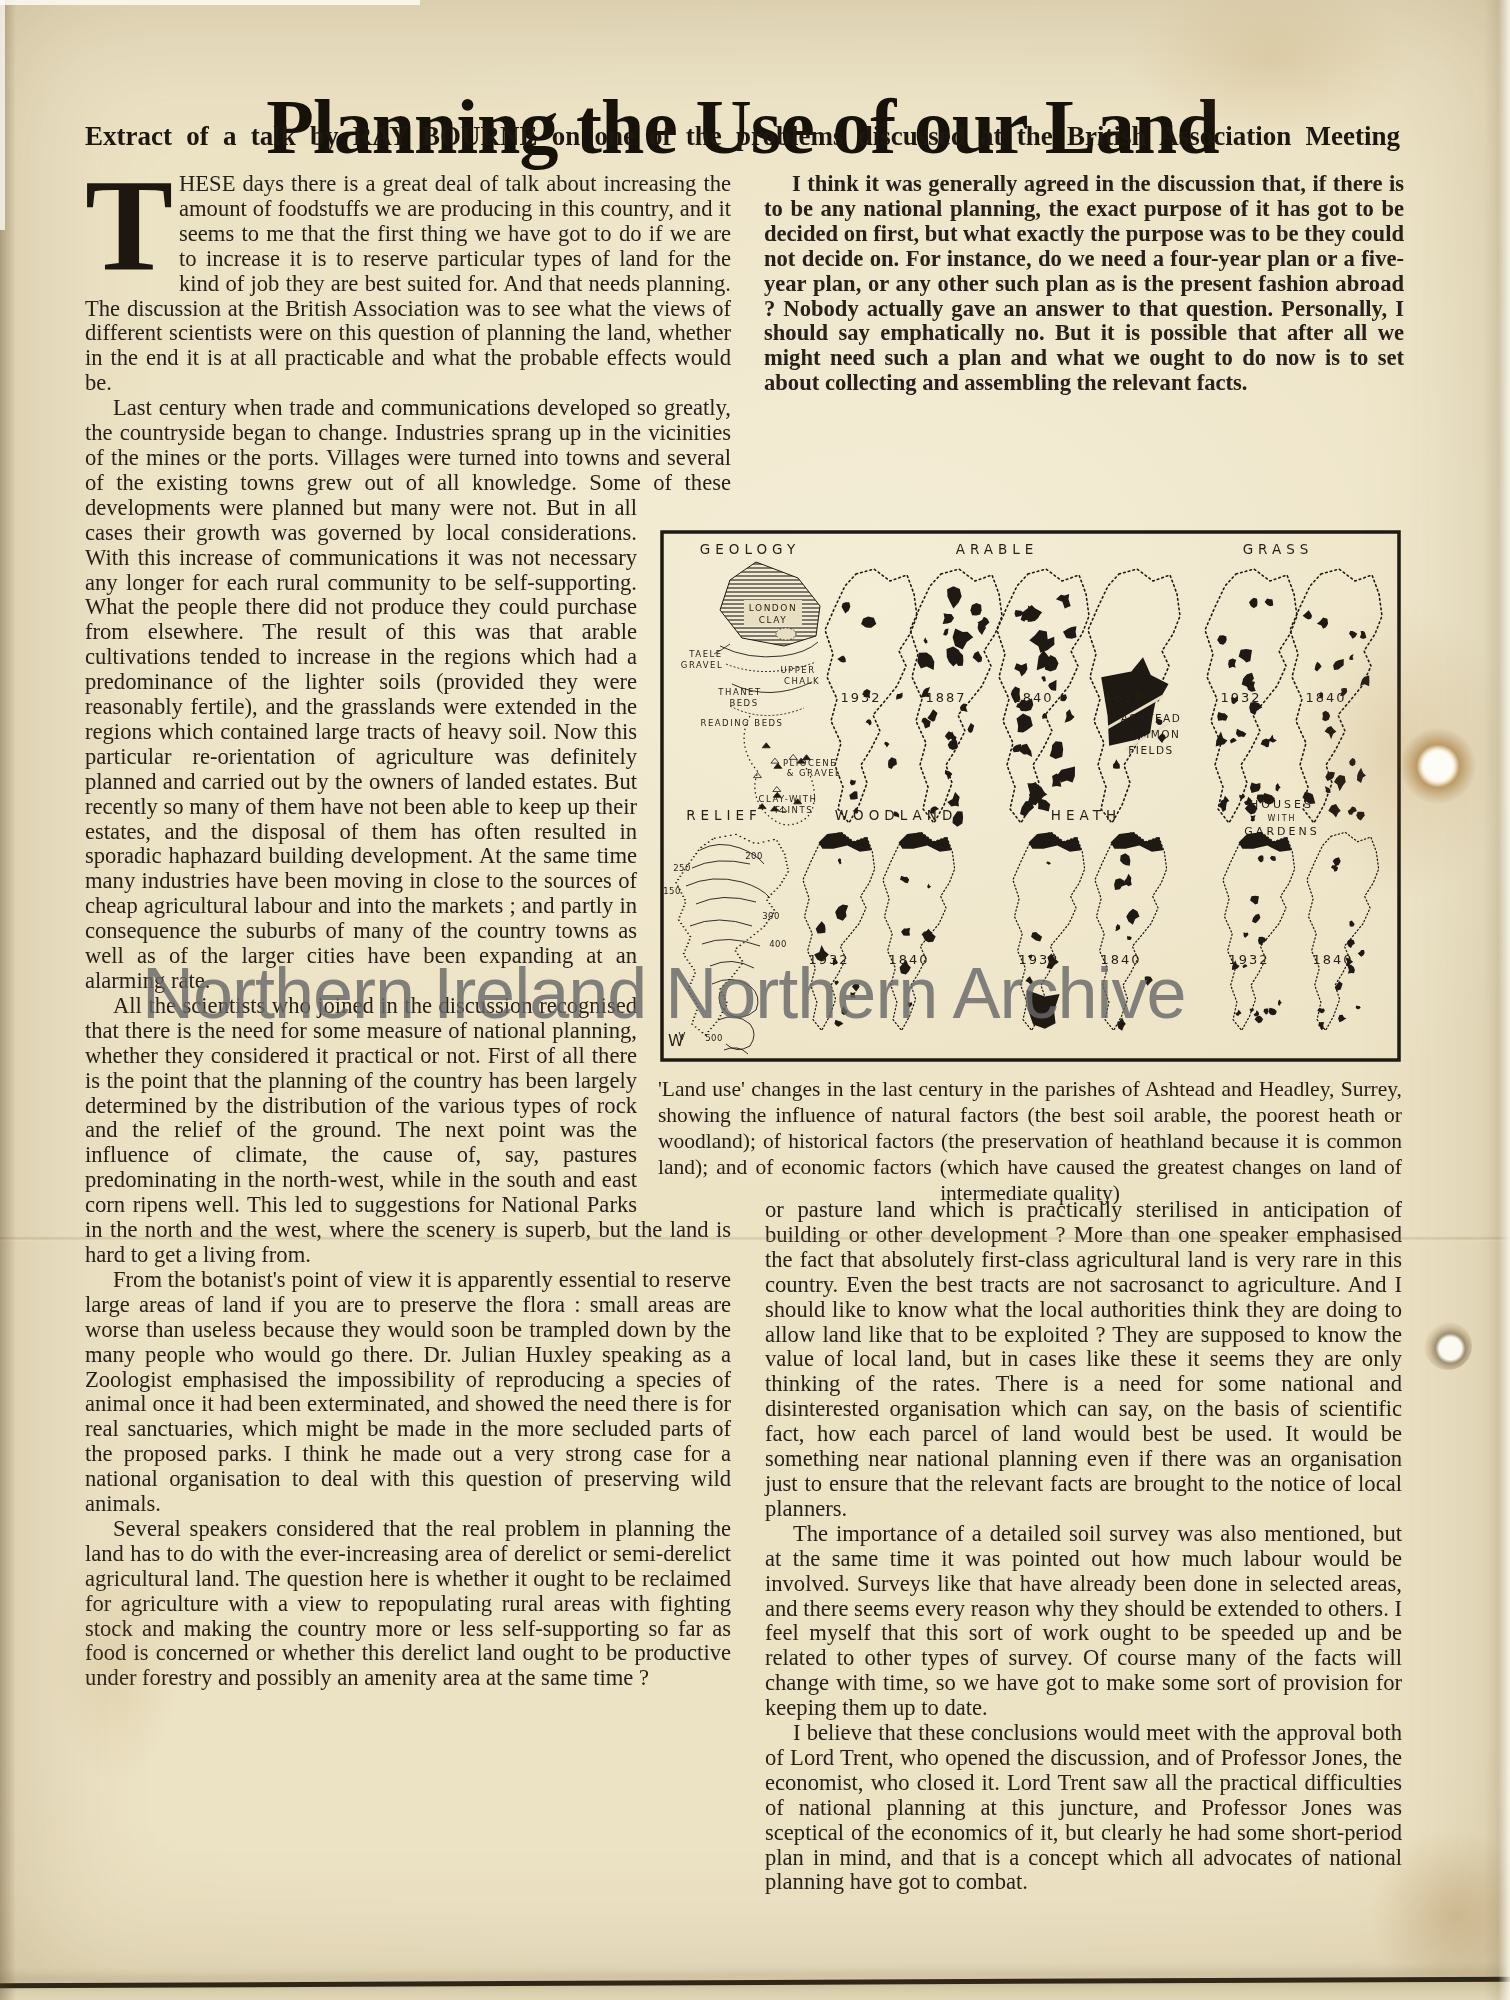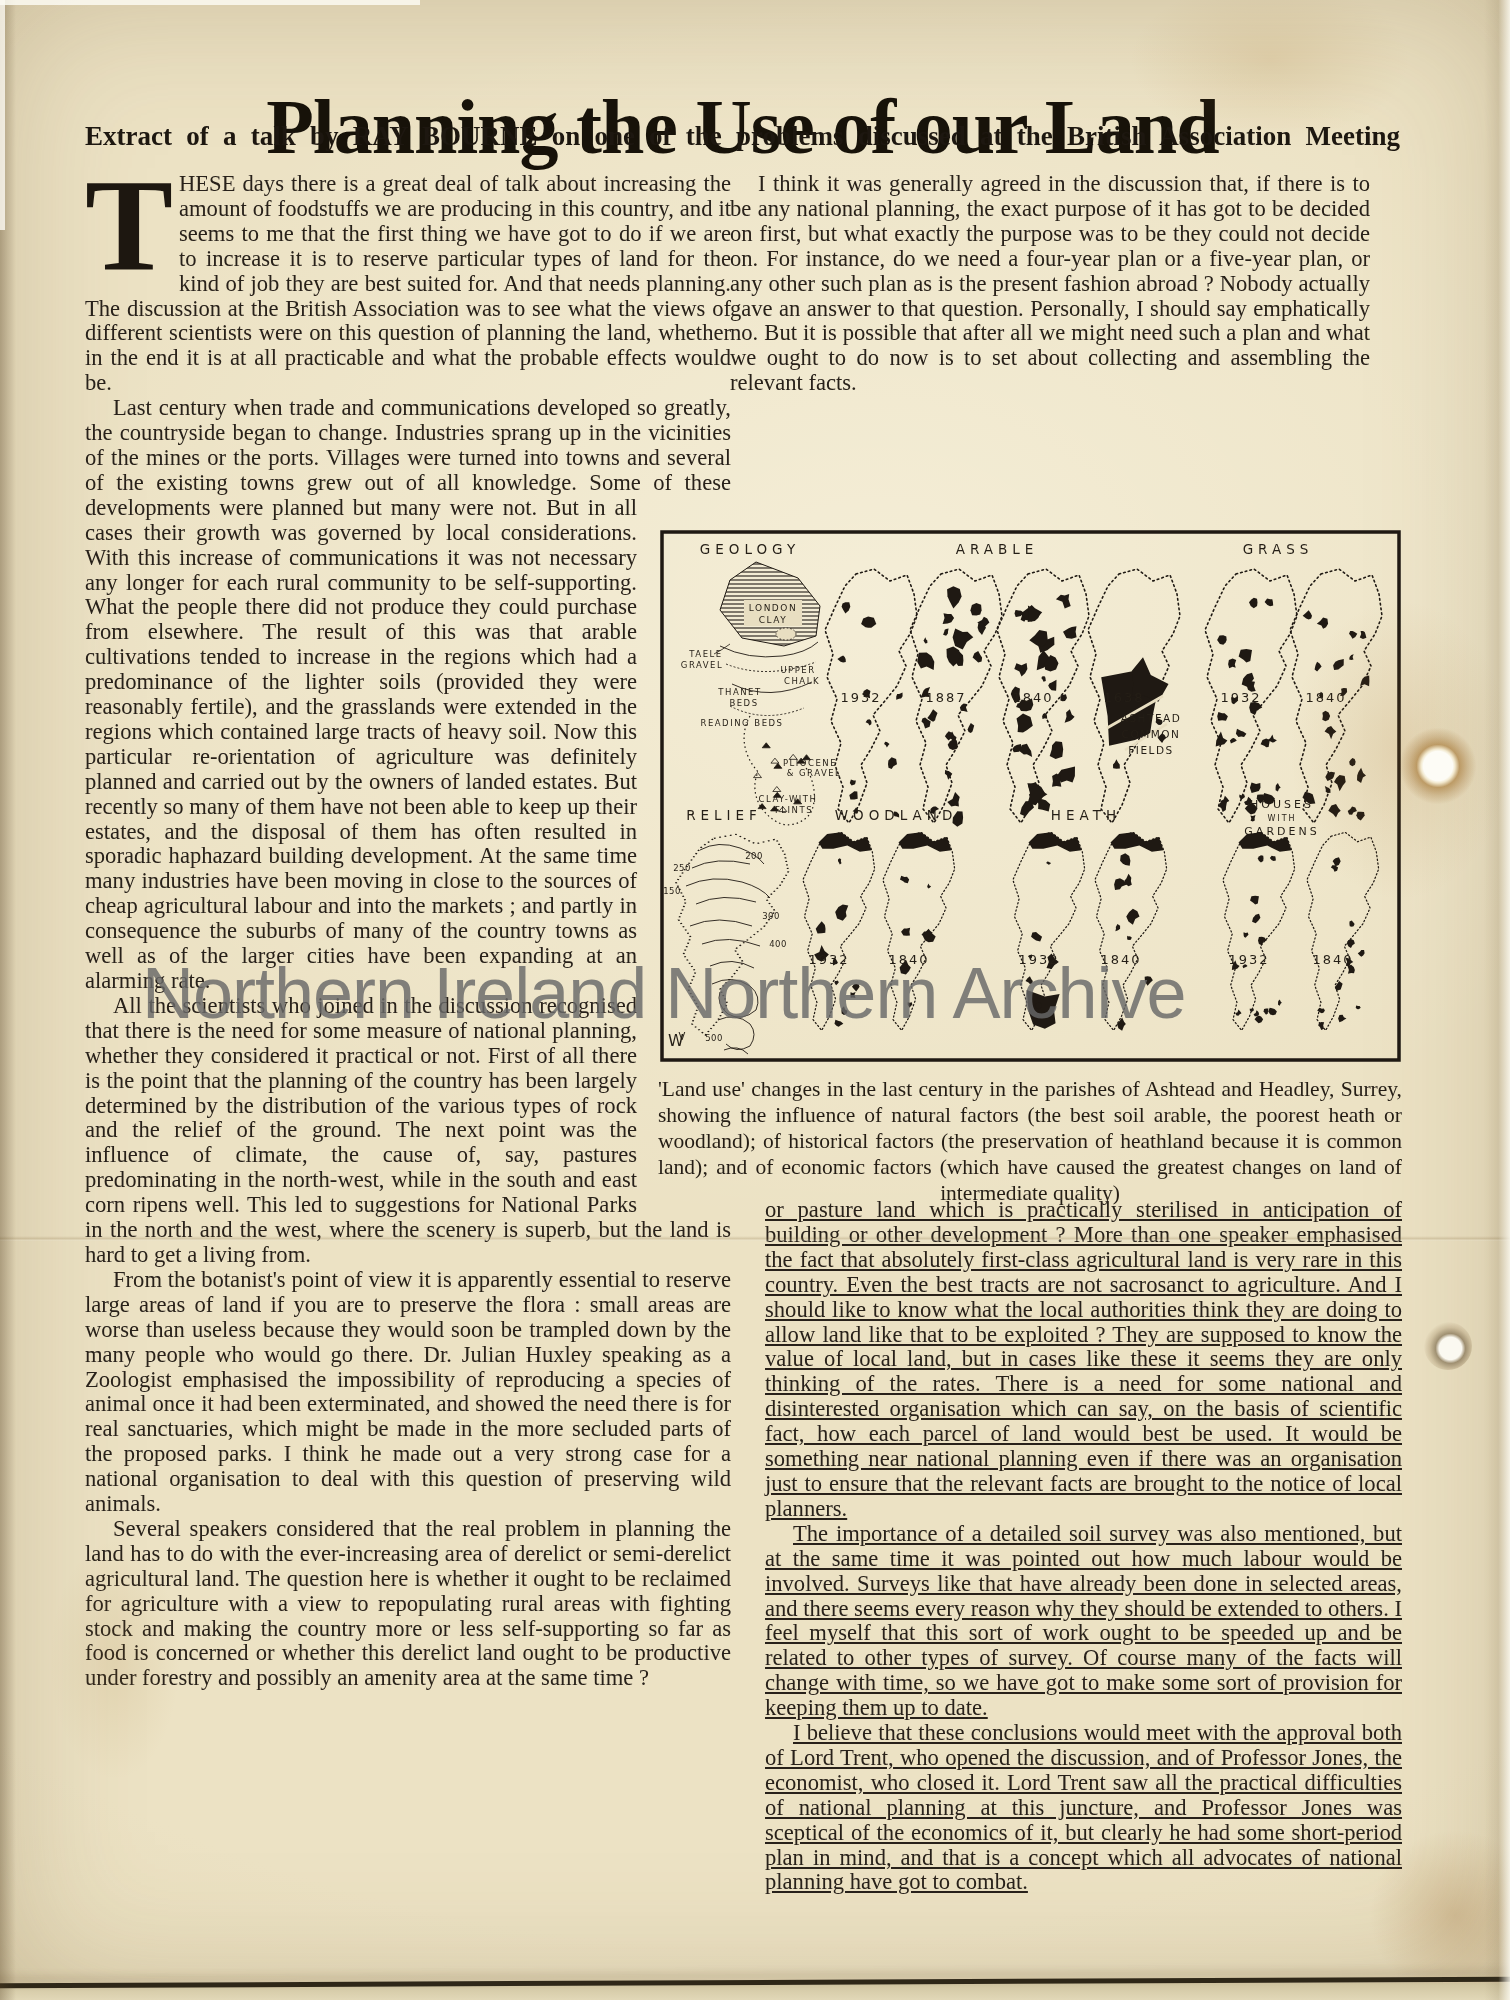--- a/index.html
+++ b/index.html
@@ -10,22 +10,22 @@
       radial-gradient(2300px 1900px at 50% 45%, #ece2c4 55%, #e0d4b0 86%, #d2c39a 100%),
       #e7ddbf;
     box-shadow: inset 0 0 140px rgba(115,90,45,.28);}
   .abs{position:absolute;}
   .title{left:85px;top:34px;width:1315px;text-align:center;font-weight:bold;
     font-size:78px;line-height:82px;letter-spacing:-1px;color:#171209;}
   .subtitle{left:85px;top:120px;width:1315px;font-weight:bold;font-size:27px;line-height:32px;
     text-align:justify;text-align-last:justify;color:#1d1710;}
   .bodycol{font-size:22.6px;line-height:24.9px;text-align:justify;text-justify:inter-word;hyphens:none;}
   .col-left{left:85px;top:172px;width:646px;}
-  .col-right-top{left:730px;top:172px;width:640px;}
-  .col-right-bottom{left:765px;top:1198px;width:637px;text-decoration:underline;}
+  .col-right-top{left:764px;top:172px;width:640px;font-weight:bold;}
+  .col-right-bottom{left:765px;top:1198px;width:637px;}
   .para{margin:0;text-indent:28px;}
   .noindent{text-indent:0;}
   .fig-spacer{float:right;width:94px;height:1026px;shape-outside:inset(330px 0 0 0);}
   .dropcap{float:left;font-size:132px;line-height:98px;height:98px;width:88px;
     font-weight:bold;color:#1d1710;margin:4px 6px 0 0;text-indent:0;}
   .land-figure{left:660px;top:530px;width:631px;height:532px;}
   .caption{left:658px;top:1076px;width:744px;font-size:21.5px;line-height:26px;
     text-align:justify;text-align-last:center;color:#241d15;}
   .watermark{left:142px;top:952px;font-family:"Liberation Sans",sans-serif;font-size:72px;
     letter-spacing:-1px;color:rgba(104,104,104,.82);white-space:nowrap;z-index:30;}

